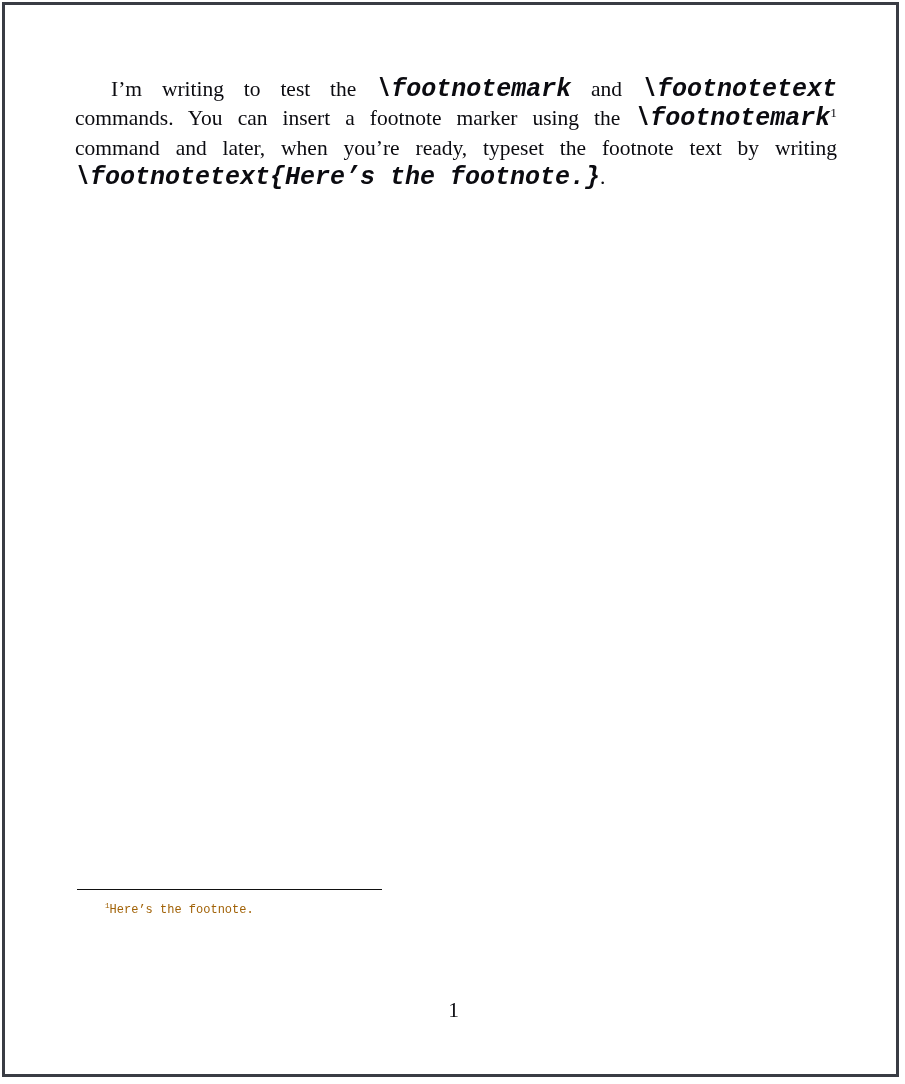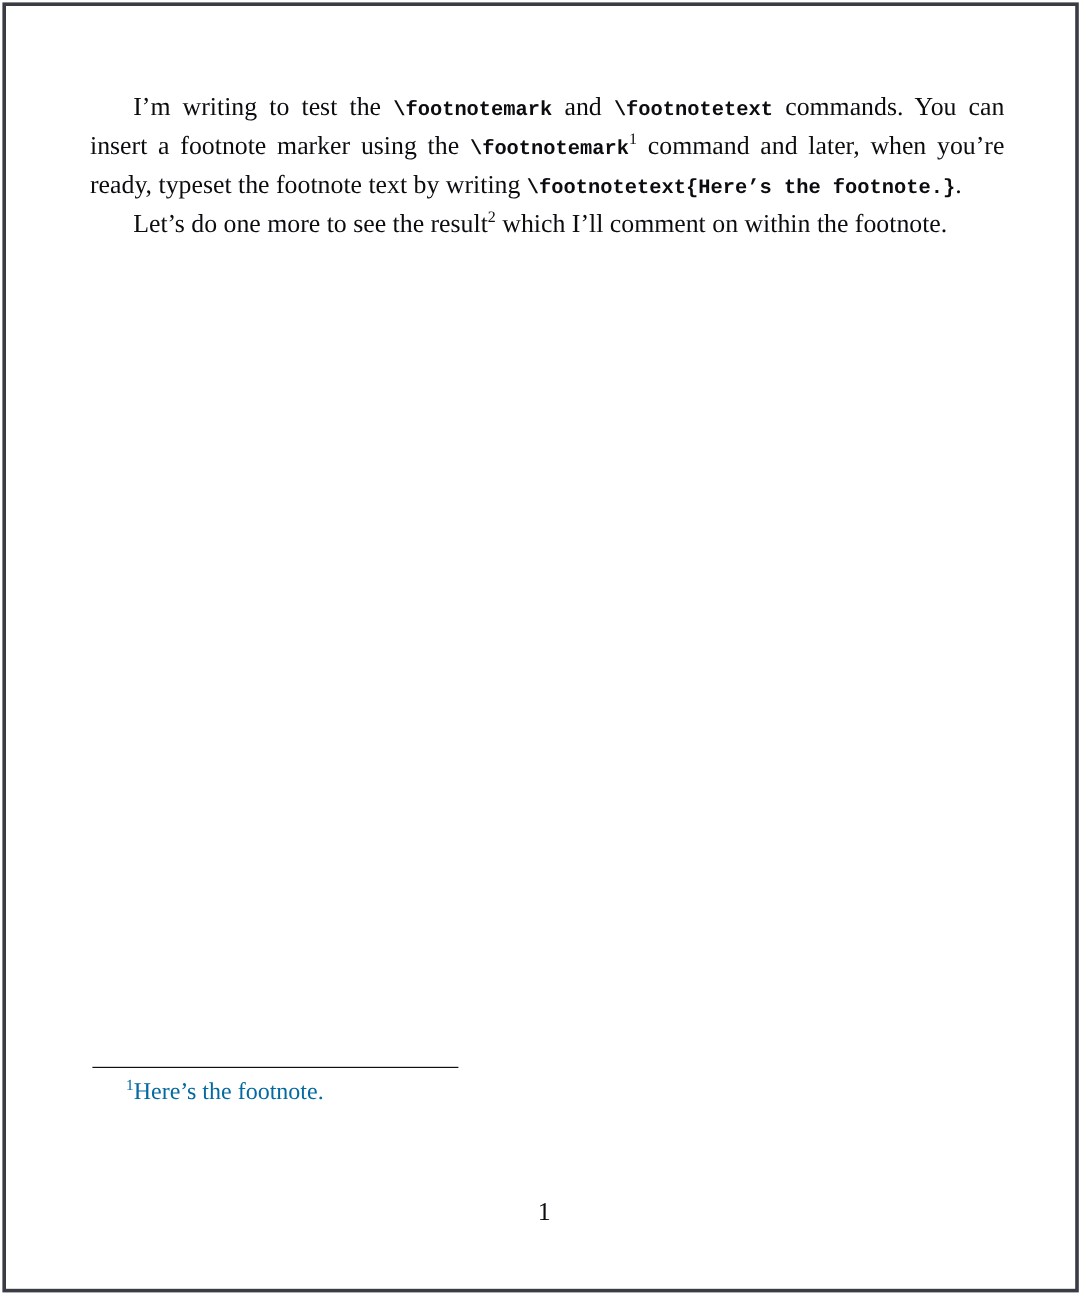--- a/index.html
+++ b/index.html
@@ -54,23 +54,24 @@
   }
 
   p.para + p.para {
     margin-top: 0;
   }
 
   
   .tt {
     font-family: "Liberation Mono", "DejaVu Sans Mono", monospace;
     font-weight: bold;
-    font-size: 17px;
+    font-size: 25px;
     letter-spacing: 0px;
     white-space: pre;
+    font-style: italic;
   }
 
   sup.fnmark {
     font-size: 0.62em;
     vertical-align: super;
     line-height: 0;
     font-family: "Liberation Serif", "DejaVu Serif", serif;
     font-weight: normal;
   }
 
@@ -89,24 +90,24 @@
     margin: 0 0 8px 2px;
   }
 
   .footnote-list {
     margin: 0;
     padding: 0;
     list-style: none;
   }
 
   .footnote-item {
-    font-family: Liberation Serif, serif;
-    font-size: 20px;
+    font-family: Liberation Mono, monospace;
+    font-size: 12px;
     line-height: 24px;
-    color: #0369a1;
+    color: #a16207;
     text-indent: 30px;
     white-space: nowrap;
   }
 
   .footnote-item sup {
     font-size: 0.64em;
     vertical-align: super;
     line-height: 0;
   }
 
@@ -127,23 +128,20 @@
 
 <div class="page-frame">
 
   <div class="page-body">
     <div class="doc-text">
 
       <p class="para">
         <span>I’m writing to test the </span><span class="tt">\footnotemark</span><span> and </span><span class="tt">\footnotetext</span><span> commands. You can insert a footnote marker using the </span><span class="tt">\footnotemark</span><sup class="fnmark">1</sup><span> command and later, when you’re ready, typeset the footnote text by writing </span><span class="tt">\footnotetext{Here’s the footnote.}</span><span>.</span>
       </p>
 
-      <p class="para">
-        <span>Let’s do one more to see the result</span><sup class="fnmark">2</sup><span> which I’ll comment on within the footnote.</span>
-      </p>
 
     </div>
   </div>
 
   <div class="footnote-area">
     <div class="footnote-rule"></div>
     <ul class="footnote-list">
       <li class="footnote-item"><sup>1</sup><span>Here’s the footnote.</span></li>
     </ul>
   </div>

